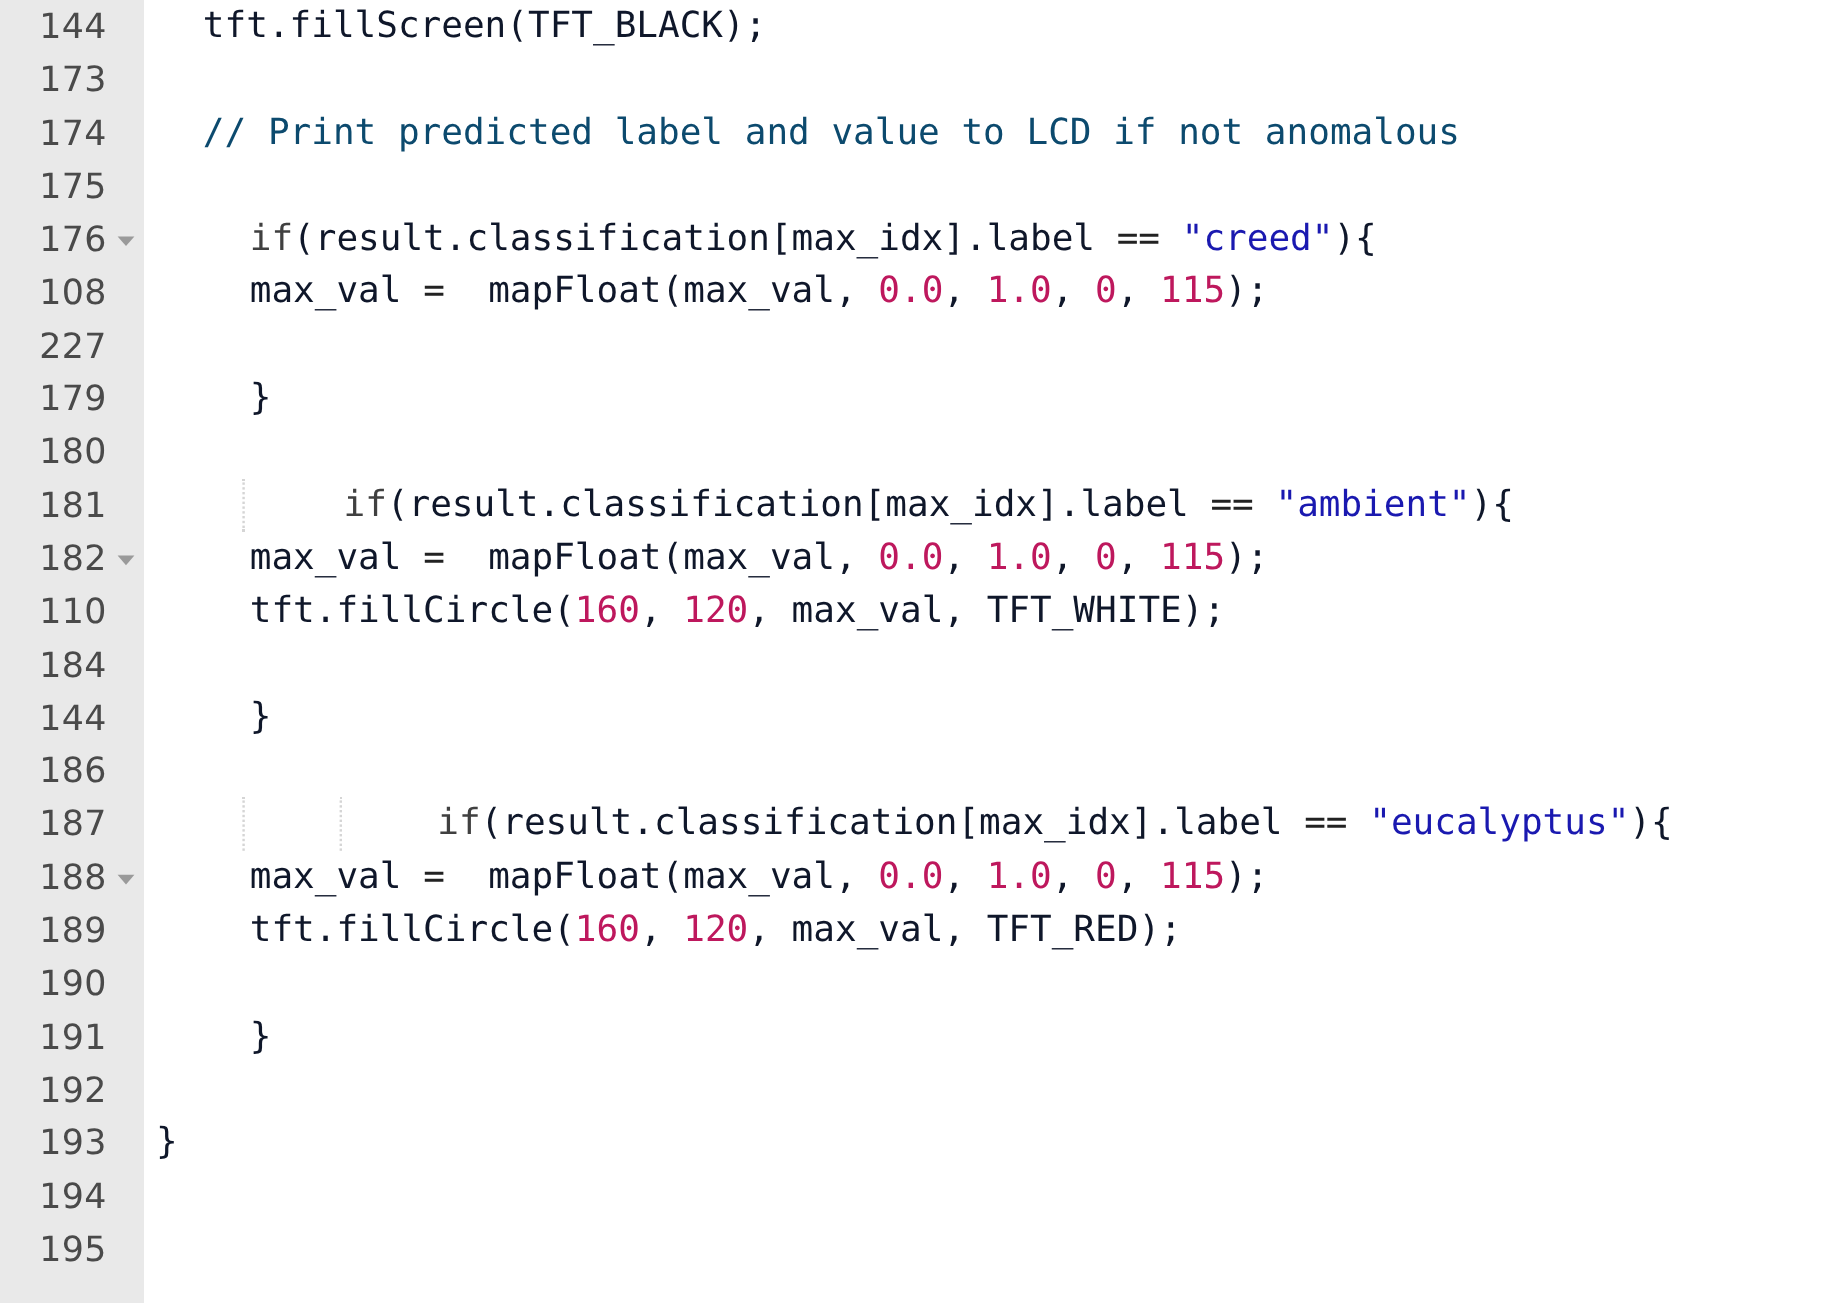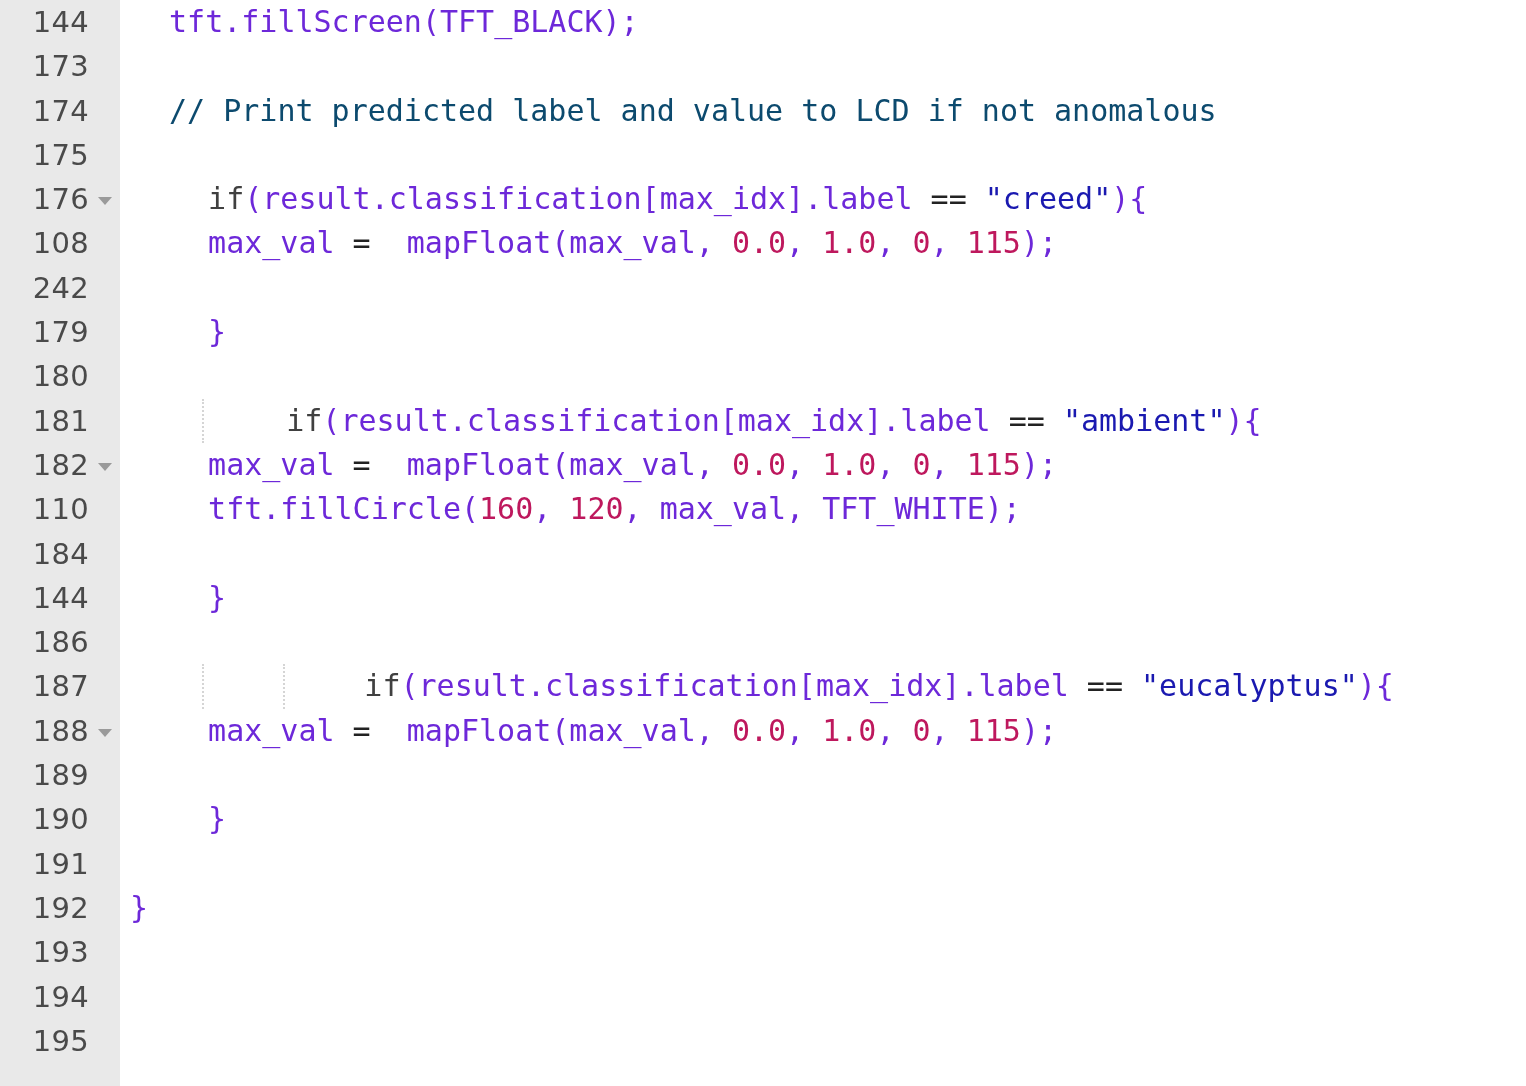--- a/index.html
+++ b/index.html
@@ -85,38 +85,38 @@
   
   .indent-guide {
     position: absolute;
     top: 0;
     width: 0;
     height: 44.3px;
     border-left: 2px dotted #d5d5d5;
   }
 
   
-  .t-plain   { color: #6d28d9; }
+  .t-plain   { color: #0f172a; }
   .t-keyword { color: #404040; }
   .t-string  { color: #1a19b0; }
   .t-number  { color: #be185d; }
   .t-comment { color: #0c4a6e; }
 </style>
 </head>
 <body>
 
 <div id="editor">
   <div id="gutter">
       <div class="gutter-row"><span>144</span></div>
       <div class="gutter-row"><span>173</span></div>
       <div class="gutter-row"><span>174</span></div>
       <div class="gutter-row"><span>175</span></div>
       <div class="gutter-row"><span>176</span><span class="fold-arrow"></span></div>
       <div class="gutter-row"><span>108</span></div>
-      <div class="gutter-row"><span>242</span></div>
+      <div class="gutter-row"><span>227</span></div>
       <div class="gutter-row"><span>179</span></div>
       <div class="gutter-row"><span>180</span></div>
       <div class="gutter-row"><span>181</span></div>
       <div class="gutter-row"><span>182</span><span class="fold-arrow"></span></div>
       <div class="gutter-row"><span>110</span></div>
       <div class="gutter-row"><span>184</span></div>
       <div class="gutter-row"><span>144</span></div>
       <div class="gutter-row"><span>186</span></div>
       <div class="gutter-row"><span>187</span></div>
       <div class="gutter-row"><span>188</span><span class="fold-arrow"></span></div>
@@ -139,19 +139,20 @@
       <div class="code-row"><span class="code-text" style="margin-left: 78.12px;"><span class="t-plain">}</span></span></div>
       <div class="code-row"><span class="code-text" style="margin-left: 0px;"></span></div>
       <div class="code-row"><span class="indent-guide" style="left: 82px;"></span><span class="code-text" style="margin-left: 156.24px;"><span class="t-keyword">if</span><span class="t-plain">(result.classification[max_idx].label </span><span class="t-operator">==</span><span class="t-plain"> </span><span class="t-string">"ambient"</span><span class="t-plain">){</span></span></div>
       <div class="code-row"><span class="code-text" style="margin-left: 78.12px;"><span class="t-plain">max_val </span><span class="t-operator">=</span><span class="t-plain">  mapFloat(max_val, </span><span class="t-number">0.0</span><span class="t-plain">, </span><span class="t-number">1.0</span><span class="t-plain">, </span><span class="t-number">0</span><span class="t-plain">, </span><span class="t-number">115</span><span class="t-plain">);</span></span></div>
       <div class="code-row"><span class="code-text" style="margin-left: 78.12px;"><span class="t-plain">tft.fillCircle(</span><span class="t-number">160</span><span class="t-plain">, </span><span class="t-number">120</span><span class="t-plain">, max_val, TFT_WHITE);</span></span></div>
       <div class="code-row"><span class="code-text" style="margin-left: 0px;"></span></div>
       <div class="code-row"><span class="code-text" style="margin-left: 78.12px;"><span class="t-plain">}</span></span></div>
       <div class="code-row"><span class="code-text" style="margin-left: 0px;"></span></div>
       <div class="code-row"><span class="indent-guide" style="left: 82px;"></span><span class="indent-guide" style="left: 163px;"></span><span class="code-text" style="margin-left: 234.36px;"><span class="t-keyword">if</span><span class="t-plain">(result.classification[max_idx].label </span><span class="t-operator">==</span><span class="t-plain"> </span><span class="t-string">"eucalyptus"</span><span class="t-plain">){</span></span></div>
       <div class="code-row"><span class="code-text" style="margin-left: 78.12px;"><span class="t-plain">max_val </span><span class="t-operator">=</span><span class="t-plain">  mapFloat(max_val, </span><span class="t-number">0.0</span><span class="t-plain">, </span><span class="t-number">1.0</span><span class="t-plain">, </span><span class="t-number">0</span><span class="t-plain">, </span><span class="t-number">115</span><span class="t-plain">);</span></span></div>
+      <div class="code-row"><span class="code-text" style="margin-left: 78.12px;"><span class="t-plain">tft.fillCircle(</span><span class="t-number">160</span><span class="t-plain">, </span><span class="t-number">120</span><span class="t-plain">, max_val, TFT_RED);</span></span></div>
       <div class="code-row"><span class="code-text" style="margin-left: 0px;"></span></div>
       <div class="code-row"><span class="code-text" style="margin-left: 78.12px;"><span class="t-plain">}</span></span></div>
       <div class="code-row"><span class="code-text" style="margin-left: 0px;"></span></div>
       <div class="code-row"><span class="code-text" style="margin-left: 0px;"><span class="t-plain">}</span></span></div>
       <div class="code-row"><span class="code-text" style="margin-left: 0px;"></span></div>
     </div>
 </div>
 
 </body></html>

